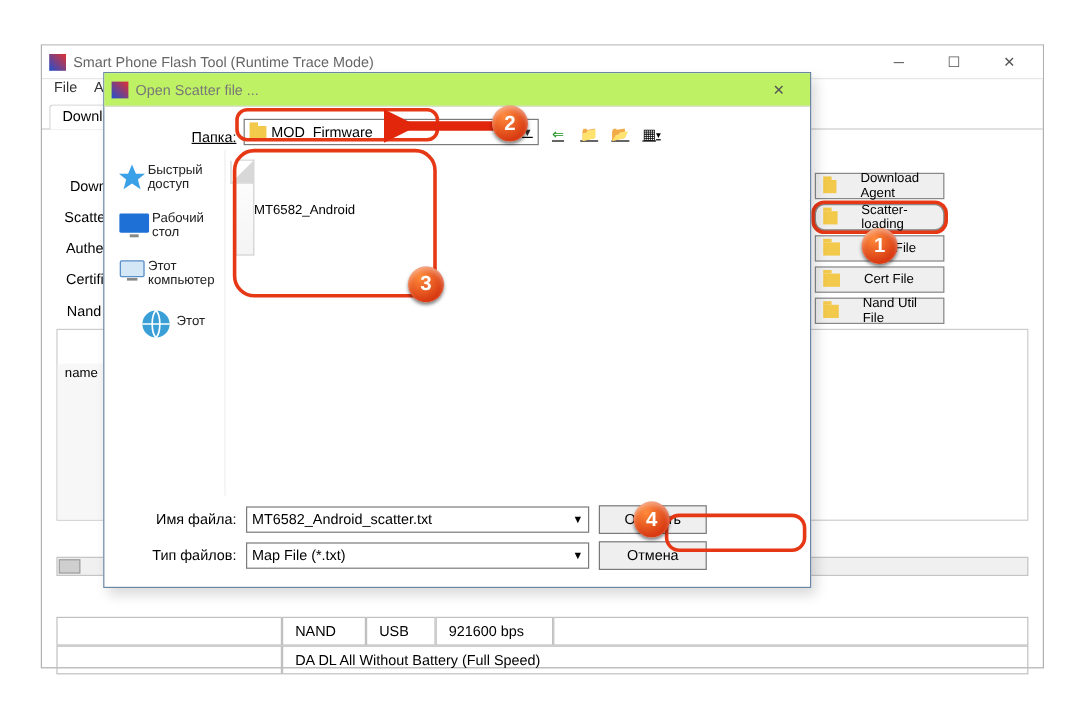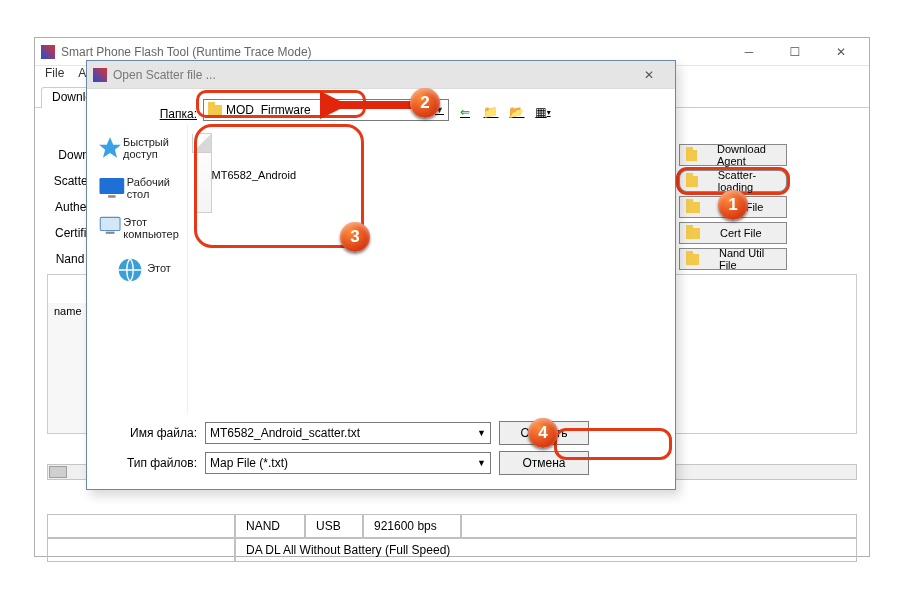--- a/index.html
+++ b/index.html
@@ -29,21 +29,21 @@
   .scroll-thumb { position:absolute; left:1px; top:1px; width:18px; height:12px; background:#cfcfcf; border:1px solid #9f9f9f;}
   .statuscells { position:absolute; bottom:28px; left:47px; width:810px; display:flex; flex-direction:column; }
   .status-row { display:flex; height:24px; }
   .status-row > div { border:1px solid #c0c0c0; padding:2px 10px; font-size:12px; display:flex; align-items:center; }
   .cell-empty { width:188px; }
   .cell-a { width:70px; } .cell-b { width:58px; } .cell-c { width:98px; } .cell-d { flex:1; }
   .cell-full { flex:1; }
 
   
   .dialog { position:absolute; left:86px; top:60px; width:590px; height:430px; border:1px solid #6a87a5; background:#fff; box-shadow:4px 6px 10px rgba(0,0,0,0.15); }
-  .dlg-titlebar { height:28px; background:#e5e5e5; border-bottom:1px solid #dcdcdc; display:flex; align-items:center; padding:0 6px; font-size:12px; color:#777; }
+  .dlg-titlebar { height:28px; background:#bef264; border-bottom:1px solid #dcdcdc; display:flex; align-items:center; padding:0 6px; font-size:12px; color:#777; }
   .dlg-icon { width:14px; height:14px; background:linear-gradient(45deg,#2050d0,#e03030); margin-right:6px; }
   .dlg-close { margin-left:auto; width:40px; text-align:center; color:#555; }
   .dlg-body { padding:6px 10px 10px 10px; font-size:12px; }
   .dlg-toprow { display:flex; align-items:flex-end; gap:6px; height:26px;text-decoration:underline; }
   .combo { height:22px; border:1px solid #7a7a7a; background:#fff; display:flex; align-items:center; padding:0 4px; gap:4px; }
   .combo .drop { margin-left:auto; font-size:9px; color:#333; }
   .red-ring { border:3px solid #e73816; border-radius:12px; position:absolute; pointer-events:none; }
   .marker { position:absolute; width:30px; height:30px; border-radius:50%; background:radial-gradient(circle at 35% 30%, #ff8a3a, #d83a12 70%); box-shadow:0 2px 3px rgba(0,0,0,0.5), inset 0 3px 4px rgba(255,255,255,0.45); display:flex; align-items:center; justify-content:center; color:#fff; font-weight:bold; font-size:17px; z-index:30; }
   .arrow-red { position:absolute; z-index:25; }
   .sidepanel { width:90px; display:flex; flex-direction:column; align-items:center; gap:10px; padding-top:8px; font-size:11px; color:#222; }

